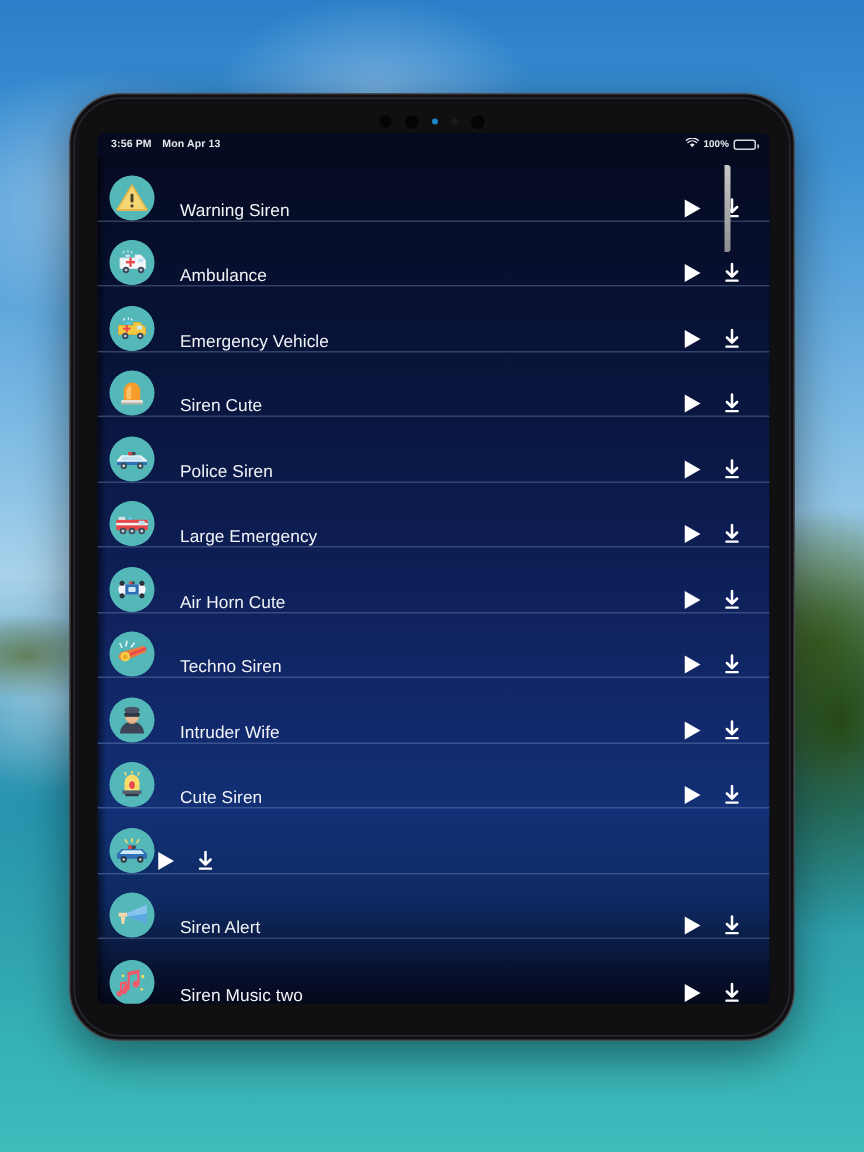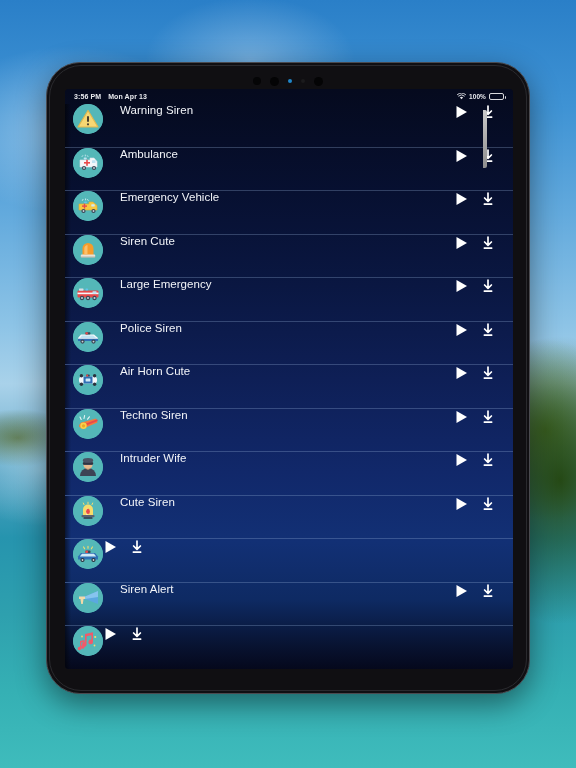--- a/index.html
+++ b/index.html
@@ -163,21 +163,21 @@
   
   #sound-list {
     flex: 1 1 auto;
     display: flex;
     flex-direction: column;
     position: relative;
   }
   .sound-row {
     flex: 0 0 43.5px;
     display: flex;
-    align-items: flex-start;
+    align-items: flex-end;
     padding: 0 18px 0 8px;
     border-bottom: 1px solid rgba(150,175,215,0.30);
     position: relative;
   }
   .sound-row:last-of-type { border-bottom: none; }
 
   
   .sound-row::before {
     content: "";
     position: absolute;
@@ -361,20 +361,51 @@
           <div class="row-icon">
             <svg width="30" height="30" viewBox="0 0 30 30">
               <circle cx="15" cy="15" r="15" fill="#54b7b8"></circle>
               <path d="M9.5 20 L9.5 13.5 a5.5 5.5 0 0 1 11 0 L20.5 20 Z" fill="#f79c2a"></path>
               <path d="M11.3 19 L11.3 13.8 a3.7 3.7 0 0 1 3.2 -3.7 L14.5 19 Z" fill="#fbc06a"></path>
               <rect x="7.8" y="19.6" width="14.4" height="2.6" rx="0.8" fill="#e8e3d8"></rect>
               <rect x="7.8" y="21.4" width="14.4" height="1.2" rx="0.5" fill="#b9b3a6"></rect>
             </svg>
           </div>
           <div class="row-label">Siren Cute</div>
+          <div class="row-actions">
+            <span class="play-btn">
+              <svg width="13" height="14" viewBox="0 0 13 14">
+                  <path d="M1.5 1 L12 7 L1.5 13 Z" fill="#fff"></path>
+                </svg>
+            </span>
+            <span class="dl-btn">
+              <svg width="12" height="14" viewBox="0 0 12 14">
+                <path d="M6 1 L6 8.5 M2.6 6 L6 9.4 L9.4 6" stroke="#fff" stroke-width="1.7" fill="none" stroke-linecap="round" stroke-linejoin="round"></path>
+                <rect x="1.6" y="11.3" width="8.8" height="1.6" rx="0.4" fill="#fff"></rect>
+              </svg>
+            </span>
+          </div>
+        </div>
+
+        <div class="sound-row">
+          <div class="row-icon">
+            <svg width="30" height="30" viewBox="0 0 30 30">
+              <circle cx="15" cy="15" r="15" fill="#54b7b8"></circle>
+              <path d="M5 19 L5 16 L8 12.5 L21 12.5 L25 16 L25 19 Z" fill="#f4f7fa"></path>
+              <path d="M5 19 L25 19 L25 16.8 L5 16.8 Z" fill="#2f6fb5"></path>
+              <path d="M9 13.4 L20 13.4 L23 16 L7 16 Z" fill="#bfe3f2"></path>
+              <rect x="12.4" y="10.3" width="5" height="2.2" rx="0.7" fill="#3d4856"></rect>
+              <rect x="12.4" y="10.3" width="2.5" height="2.2" rx="0.7" fill="#e8494a"></rect>
+              <circle cx="9.5" cy="19.6" r="2.1" fill="#3d4856"></circle>
+                <circle cx="9.5" cy="19.6" r="0.9" fill="#c9d2dc"></circle>
+              <circle cx="20.5" cy="19.6" r="2.1" fill="#3d4856"></circle>
+                <circle cx="20.5" cy="19.6" r="0.9" fill="#c9d2dc"></circle>
+            </svg>
+          </div>
+          <div class="row-label">Police Siren</div>
           <div class="row-actions">
             <span class="play-btn">
               <svg width="13" height="14" viewBox="0 0 13 14">
                   <path d="M1.5 1 L12 7 L1.5 13 Z" fill="#fff"></path>
                 </svg>
             </span>
             <span class="dl-btn">
               <svg width="12" height="14" viewBox="0 0 12 14">
                 <path d="M6 1 L6 8.5 M2.6 6 L6 9.4 L9.4 6" stroke="#fff" stroke-width="1.7" fill="none" stroke-linecap="round" stroke-linejoin="round"></path>
                 <rect x="1.6" y="11.3" width="8.8" height="1.6" rx="0.4" fill="#fff"></rect>
@@ -413,51 +444,20 @@
                 <rect x="1.6" y="11.3" width="8.8" height="1.6" rx="0.4" fill="#fff"></rect>
               </svg>
             </span>
           </div>
         </div>
 
         <div class="sound-row">
           <div class="row-icon">
             <svg width="30" height="30" viewBox="0 0 30 30">
               <circle cx="15" cy="15" r="15" fill="#54b7b8"></circle>
-              <path d="M5 19 L5 16 L8 12.5 L21 12.5 L25 16 L25 19 Z" fill="#f4f7fa"></path>
-              <path d="M5 19 L25 19 L25 16.8 L5 16.8 Z" fill="#2f6fb5"></path>
-              <path d="M9 13.4 L20 13.4 L23 16 L7 16 Z" fill="#bfe3f2"></path>
-              <rect x="12.4" y="10.3" width="5" height="2.2" rx="0.7" fill="#3d4856"></rect>
-              <rect x="12.4" y="10.3" width="2.5" height="2.2" rx="0.7" fill="#e8494a"></rect>
-              <circle cx="9.5" cy="19.6" r="2.1" fill="#3d4856"></circle>
-                <circle cx="9.5" cy="19.6" r="0.9" fill="#c9d2dc"></circle>
-              <circle cx="20.5" cy="19.6" r="2.1" fill="#3d4856"></circle>
-                <circle cx="20.5" cy="19.6" r="0.9" fill="#c9d2dc"></circle>
-            </svg>
-          </div>
-          <div class="row-label">Police Siren</div>
-          <div class="row-actions">
-            <span class="play-btn">
-              <svg width="13" height="14" viewBox="0 0 13 14">
-                  <path d="M1.5 1 L12 7 L1.5 13 Z" fill="#fff"></path>
-                </svg>
-            </span>
-            <span class="dl-btn">
-              <svg width="12" height="14" viewBox="0 0 12 14">
-                <path d="M6 1 L6 8.5 M2.6 6 L6 9.4 L9.4 6" stroke="#fff" stroke-width="1.7" fill="none" stroke-linecap="round" stroke-linejoin="round"></path>
-                <rect x="1.6" y="11.3" width="8.8" height="1.6" rx="0.4" fill="#fff"></rect>
-              </svg>
-            </span>
-          </div>
-        </div>
-
-        <div class="sound-row">
-          <div class="row-icon">
-            <svg width="30" height="30" viewBox="0 0 30 30">
-              <circle cx="15" cy="15" r="15" fill="#54b7b8"></circle>
               <rect x="6" y="11.5" width="18" height="7" rx="3" fill="#f4f7fa"></rect>
               <rect x="10.5" y="11.5" width="9" height="7" fill="#2f6fb5"></rect>
               <rect x="12.6" y="13.4" width="4.8" height="3.2" rx="0.6" fill="#cfe9f7"></rect>
               <rect x="13.2" y="9.6" width="3.6" height="1.9" rx="0.6" fill="#3d4856"></rect>
               <rect x="13.2" y="9.6" width="1.8" height="1.9" rx="0.6" fill="#e8494a"></rect>
               <circle cx="8.4" cy="10.8" r="1.7" fill="#2b333e"></circle>
               <circle cx="21.6" cy="10.8" r="1.7" fill="#2b333e"></circle>
               <circle cx="8.4" cy="19.2" r="1.7" fill="#2b333e"></circle>
               <circle cx="21.6" cy="19.2" r="1.7" fill="#2b333e"></circle>
             </svg>
@@ -621,20 +621,21 @@
           <div class="row-icon">
             <svg width="30" height="30" viewBox="0 0 30 30">
               <circle cx="15" cy="15" r="15" fill="#54b7b8"></circle>
               <path d="M12 8 L20 6.3 L20 16 a2.3 2.3 0 1 1 -1.6 -2.2 L18.4 9.2 L13.6 10.2 L13.6 18.5 a2.3 2.3 0 1 1 -1.6 -2.2 Z" fill="#ef5b6b"></path>
               <path d="M7 15 L11.5 14 L11.5 21 a1.8 1.8 0 1 1 -1.3 -1.7 L10.2 16 L8.3 16.4 L8.3 22.5 a1.8 1.8 0 1 1 -1.3 -1.7 Z" fill="#ef5b6b"></path>
               <circle cx="22.2" cy="11" r="1.1" fill="#f7dc6a"></circle>
               <circle cx="9" cy="10.5" r="0.9" fill="#f7dc6a"></circle>
               <circle cx="21.5" cy="19.5" r="0.9" fill="#f7dc6a"></circle>
             </svg>
           </div>
+          <div class="row-label">Siren Music two</div>
           <div class="row-actions">
             <span class="play-btn">
               <svg width="13" height="14" viewBox="0 0 13 14">
                   <path d="M1.5 1 L12 7 L1.5 13 Z" fill="#fff"></path>
                 </svg>
             </span>
             <span class="dl-btn">
               <svg width="12" height="14" viewBox="0 0 12 14">
                 <path d="M6 1 L6 8.5 M2.6 6 L6 9.4 L9.4 6" stroke="#fff" stroke-width="1.7" fill="none" stroke-linecap="round" stroke-linejoin="round"></path>
                 <rect x="1.6" y="11.3" width="8.8" height="1.6" rx="0.4" fill="#fff"></rect>

